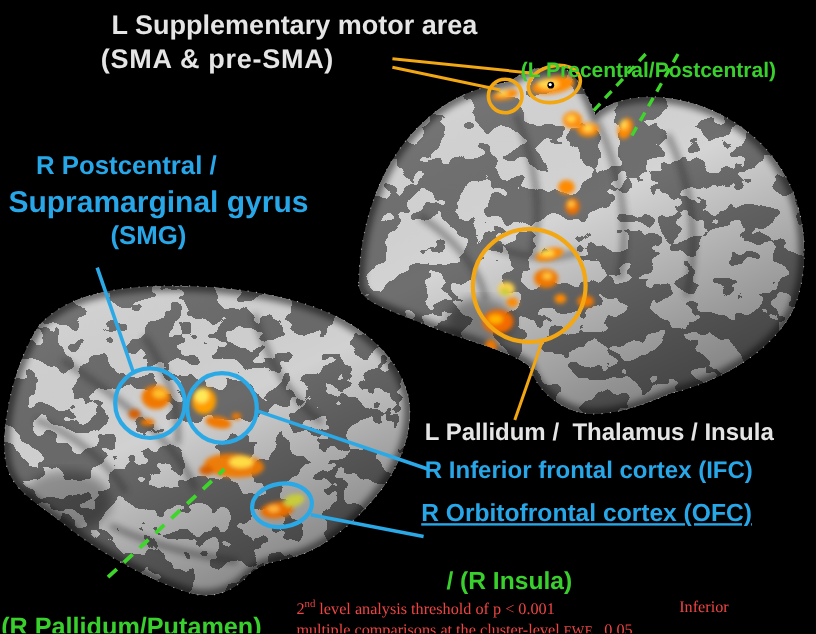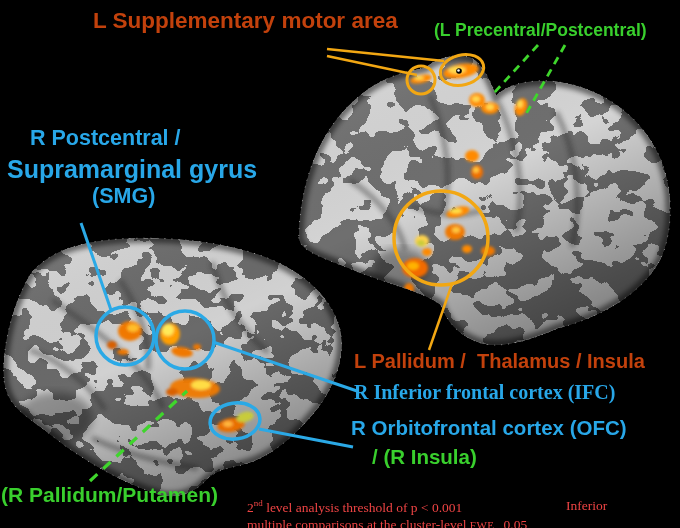--- a/index.html
+++ b/index.html
@@ -1,21 +1,21 @@
 <!DOCTYPE html>
 <html><head>
 <meta charset="utf-8">
 <style>
   html,body{margin:0;padding:0;background:#000;}
   .stage{position:relative;width:680px;height:528px;background:#000;overflow:hidden;
          font-family:"Liberation Sans",sans-serif;}
   .stage svg{position:absolute;left:0;top:0;}
   .label{position:absolute;white-space:pre;line-height:1.05;font-weight:bold;}
-  .c-yellow{color:#c2410c;}
-  .c-green{color:#39CF2D;}
+  .c-yellow{color:#e5e5e5;}
+  .c-green{color:#39CF2D;margin-top:28px;}
   .c-blue{color:#28A7E8;}
   .caption{position:absolute;white-space:pre;color:#ef4444;
            font-family:"Liberation Serif",serif;font-size:13.5px;line-height:1.05;margin-top:24px;}
   .fwe{font-size:11px;letter-spacing:.5px;}
   .fweval{margin-left:9px;}
   sup{font-size:9px;}
 </style>
 </head>
 <body>
 
@@ -160,32 +160,33 @@
     <line x1="81" y1="223" x2="111" y2="310" stroke-width="3"></line>
     <circle cx="125" cy="336" r="29" stroke-width="3.5"></circle>
     <circle cx="185" cy="340" r="29" stroke-width="3.5"></circle>
     <ellipse cx="235" cy="421" rx="25" ry="18" stroke-width="3.5" transform="rotate(-8 235 421)"></ellipse>
     <line x1="213" y1="342" x2="357" y2="391" stroke-width="3"></line>
     <line x1="259" y1="429" x2="353" y2="447" stroke-width="3"></line>
   </g>
 </svg>
 
 <div class="label c-yellow" style="left:93px;top:9px;font-size:22.5px;">L Supplementary motor area</div>
+<div class="label c-yellow" style="left:84px;top:38px;font-size:22.5px;letter-spacing:.6px;">(SMA &amp; pre-SMA)</div>
 
 <div class="label c-green" style="left:434px;top:21px;font-size:17.5px;">(L Precentral/Postcentral)</div>
 
 <div class="label c-blue" style="left:10px;top:127px;font-size:21.5px;margin-left:20px;">R Postcentral /</div>
 <div class="label c-blue" style="left:7px;top:156px;font-size:25px;">Supramarginal gyrus</div>
 <div class="label c-blue" style="left:92px;top:185px;font-size:21.5px;">(SMG)</div>
 
 <div class="label c-yellow" style="left:354px;top:351px;font-size:20px;">L Pallidum /  Thalamus / Insula</div>
 
-<div class="label c-blue" style="left:354px;top:382px;font-size:20px;font-family:Liberation Serif, serif;">R Inferior frontal cortex (IFC)</div>
+<div class="label c-blue" style="left:354px;top:382px;font-size:20px;">R Inferior frontal cortex (IFC)</div>
 
-<div class="label c-blue" style="left:351px;top:417px;font-size:20.5px;">R Orbitofrontal cortex (OFC)</div>
+<div class="label c-blue" style="left:351px;top:417px;font-size:20.5px;text-decoration:underline;">R Orbitofrontal cortex (OFC)</div>
 <div class="label c-green" style="left:1px;top:484px;font-size:21px;">(R Pallidum/Putamen)</div>
 
 <div class="label c-green" style="left:372px;top:446px;font-size:20.5px;">/ (R Insula)</div>
 
 <div class="caption" style="left:247px;top:475px;"><span>2</span><sup>nd</sup><span> level analysis threshold of p &lt; 0.001</span></div>
 <div class="caption" style="left:247px;top:494px;"><span>multiple comparisons at the cluster-level </span><span class="fwe">FWE</span><span class="fweval">0.05</span></div>
 <div class="caption" style="left:566px;top:475px;">Inferior</div>
 
 </div>
 

